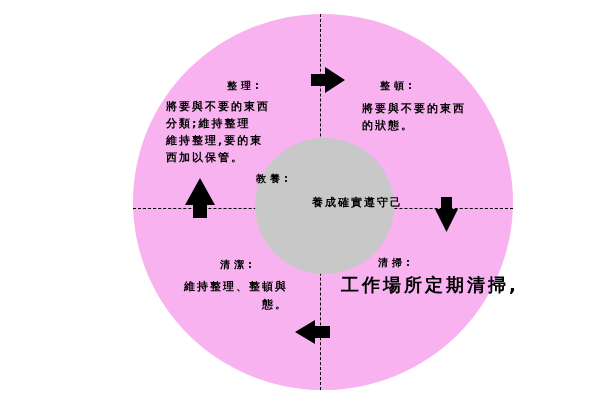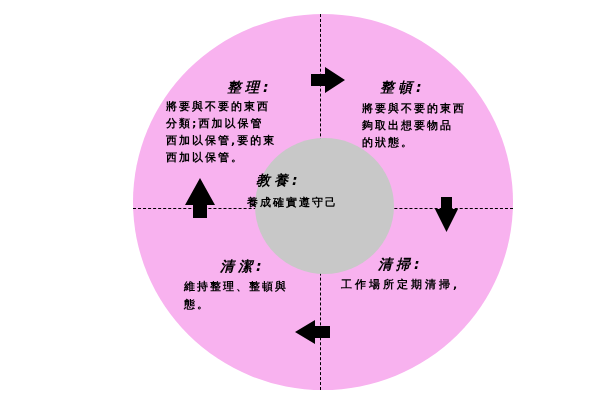--- a/index.html
+++ b/index.html
@@ -17,60 +17,59 @@
   }
   .dash-v{
     position:absolute;left:320px;top:14px;width:0;height:376px;
     border-left:1px dashed #000;
   }
   .center-circle{
     position:absolute;left:255px;top:138px;width:139px;height:136px;
     border-radius:50%;background:#c8c8c8;
   }
   .txt{position:absolute;font-weight:bold;white-space:nowrap;}
-  .heading{font-size:14px;letter-spacing:4px;font-style:italic;}
+  .heading{font-size:10px;letter-spacing:4px;}
   .body-s{font-size:11px;letter-spacing:2px;line-height:17px;}
   .q1-head{left:227px;top:79px;}
   .q1-body{left:166px;top:98px;}
   .q2-head{left:380px;top:79px;}
   .q2-body{left:362px;top:100px;}
   .q3-head{left:220px;top:258px;}
-  .q3-body{left:184px;top:278px;line-height:18px;}
+  .q3-body{left:184px;top:278px;line-height:18px;text-align:right;}
   .q4-head{left:378px;top:256px;}
-  .q4-body{left:341px;top:277px;font-size:11px;letter-spacing:3px;line-height:16px;}
+  .q4-body{left:341px;top:277px;font-size:18px;letter-spacing:3px;line-height:16px;}
   .c-head{left:256px;top:172px;width:138px;text-align:left;}
-  .c-body{left:247px;top:194px;width:156px;text-align:left;line-height:18px;}
+  .c-body{left:247px;top:194px;width:156px;text-align:right;line-height:18px;}
   .arrow{position:absolute;}
   .a-right{left:311px;top:67px;}
   .a-down{left:435px;top:197px;}
   .a-left{left:295px;top:320px;}
   .a-up{left:185px;top:178px;}
 </style>
 </head>
 <body>
 
 <div class="stage">
 
   <div class="big-circle"></div>
   <div class="dash-h"></div>
   <div class="dash-v"></div>
   <div class="center-circle"></div>
 
   <div class="txt heading q1-head">整理:</div>
   <div class="txt body-s q1-body">
     <div>將要與不要的東西</div>
-    <div>分類;西加以保管</div>
-    <div>西加以保管,要的東</div>
+    <div>分類;維持整理</div>
+    <div>維持整理,要的東</div>
     <div>西加以保管。</div>
   </div>
 
   <div class="txt heading q2-head">整頓:</div>
   <div class="txt body-s q2-body">
     <div>將要與不要的東西</div>
-    <div>夠取出想要物品</div>
     <div>的狀態。</div>
   </div>
 
   <div class="txt heading q3-head">清潔:</div>
   <div class="txt body-s q3-body">
     <div>維持整理、整頓與</div>
     <div>態。</div>
   </div>
 
   <div class="txt heading q4-head">清掃:</div>

